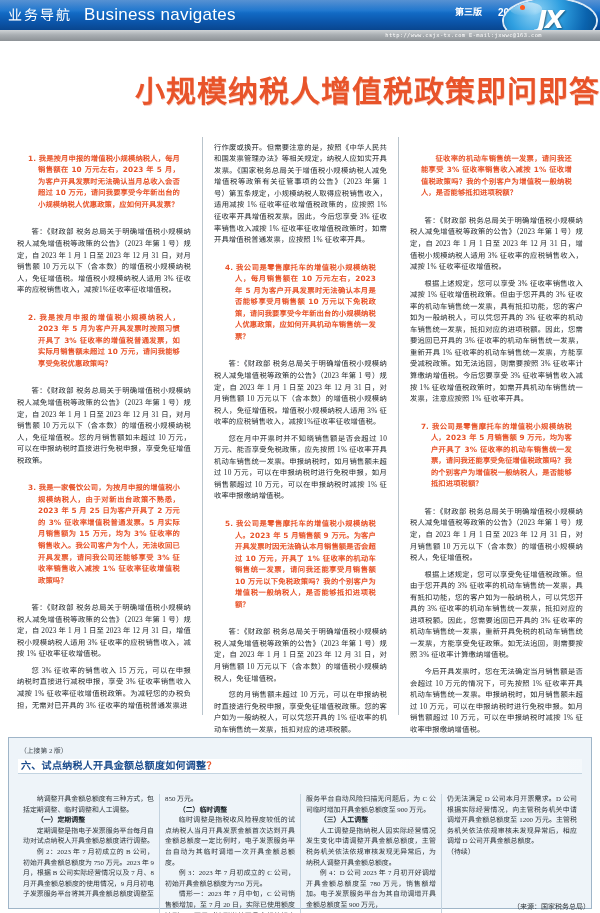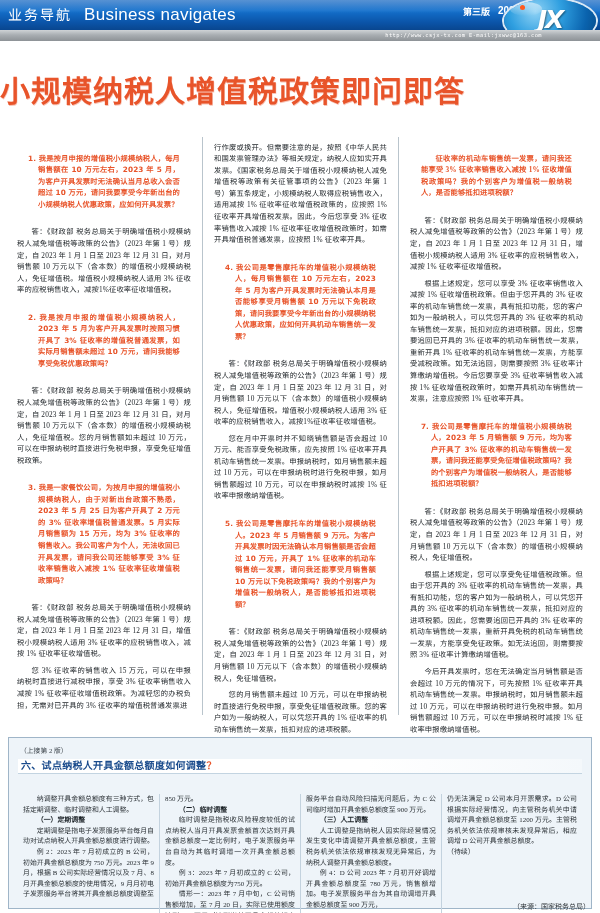--- a/index.html
+++ b/index.html
@@ -30,21 +30,21 @@
     font-size:14px;color:#ffffff;font-weight:400;letter-spacing:2px;
     line-height:27px;
   }
   .mh-en{
     font-family:"Liberation Sans","DejaVu Sans",sans-serif;
     font-size:17px;color:#ffffff;font-weight:400;letter-spacing:.3px;
     line-height:27px;
   }
   .mh-right{
     position:absolute;right:52px;top:5px;
-    display:flex;align-items:flex-start;gap:8px;
+    display:flex;align-items:flex-end;gap:16px;
     font-family:"DejaVu Sans","Liberation Sans",sans-serif;
     font-size:9px;color:#ffffff;font-weight:bold;
   }
   .mh-date{font-family:"Liberation Sans",sans-serif;font-size:10px;}
 
   
   .logo-badge{
     position:absolute;right:4px;top:-1px;width:44px;height:44px;border-radius:50%;
     background:radial-gradient(circle at 34% 28%,#8fd2f5 0%,#2f9fe0 38%,#0a63ae 75%,#064a86 100%);
     box-shadow:0 0 0 2px #d9e9f6, 0 1px 3px rgba(0,0,0,.4);
@@ -75,21 +75,21 @@
     position:absolute;right:58px;top:0px;
     font-family:"DejaVu Sans Mono","Liberation Mono",monospace;
     font-size:5.4px;color:#ffffff;letter-spacing:.4px;line-height:11px;
     white-space:nowrap;
   }
 
   .thin-rule{height:2px;background:#ffffff;}
 
   
   .headline{
-    text-align:left;
+    text-align:right;
     font-family:"DejaVu Sans","Liberation Sans",sans-serif;
     font-weight:bold;
     font-size:30px;
     color:#e8542a;
     letter-spacing:1px;
     padding:13px 0 9px;
     line-height:1.05;
     text-shadow:0.5px 0.5px 0 rgba(232,84,42,.35);
   }
 
@@ -128,21 +128,21 @@
     font-family:"DejaVu Sans","Liberation Sans",sans-serif;
     font-weight:bold;
     font-size:7.3px;
     line-height:11.55px;
     color:#e8542a;
     text-align:justify;
     text-justify:inter-ideograph;
     letter-spacing:.1px;
     text-indent:0;
   }
-  p.ind{text-indent:14.6px;font-family:Liberation Serif, serif;}
+  p.ind{text-indent:14.6px;}
   p.hang{padding-left:10px;text-indent:-10px;}
 
   .source-line{
     margin-top:4px;
     text-align:right;
     font-family:"Liberation Serif",serif;
     font-size:7px;color:#3a4045;
   }
 
   

